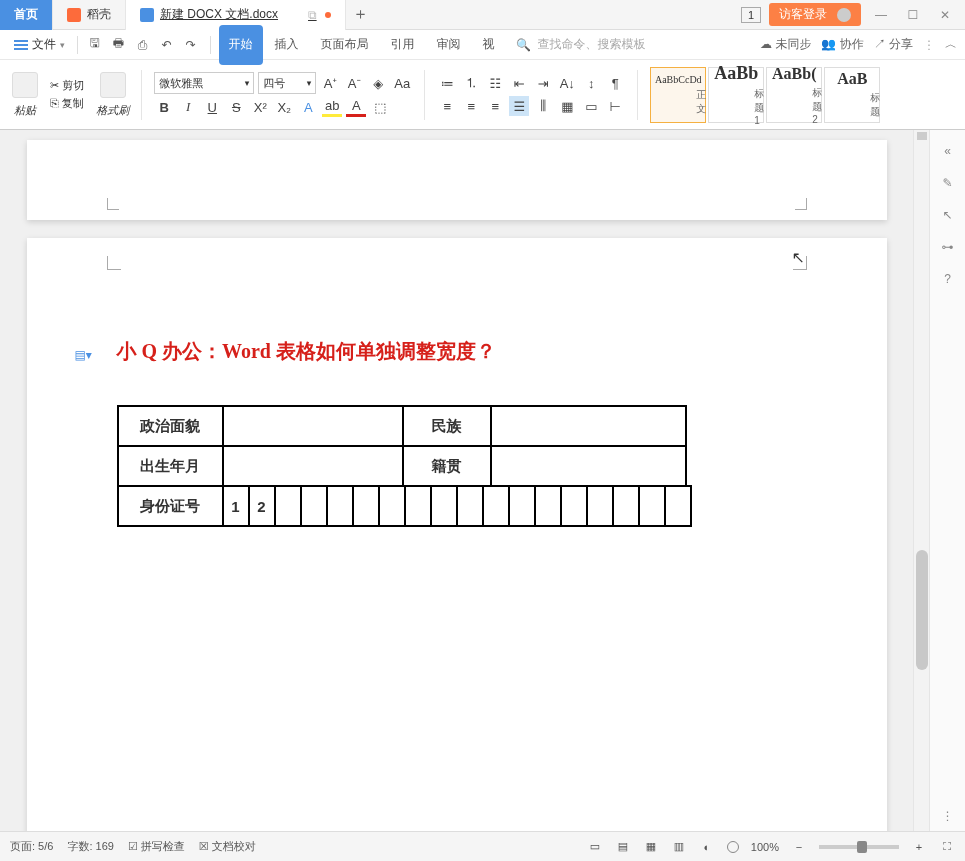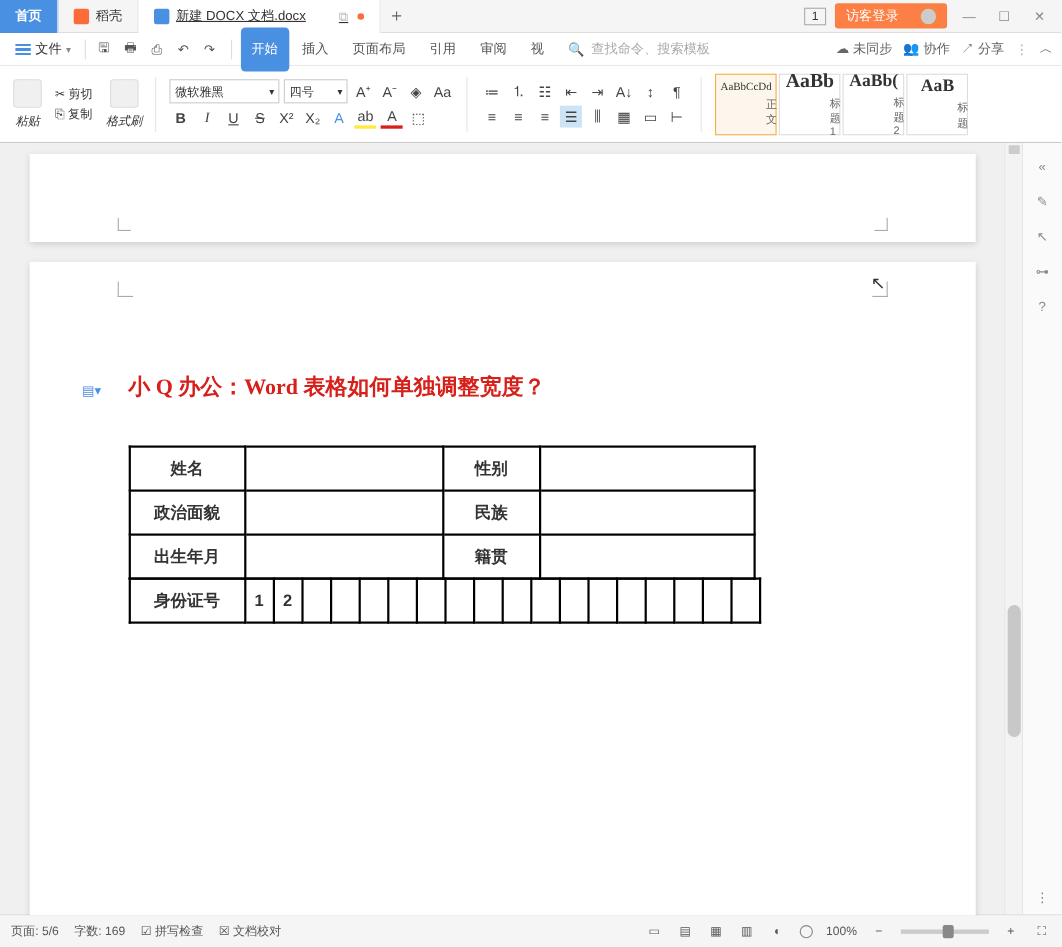--- a/index.html
+++ b/index.html
@@ -7,21 +7,21 @@
 .titlebar{height:30px;background:#f5f5f5;display:flex;align-items:center;border-bottom:1px solid #ddd;}
 .tab{height:30px;display:flex;align-items:center;padding:0 14px;border-right:1px solid #e6e6e6;cursor:pointer;}
 .tab.home{background:#4a90e2;color:#fff;font-weight:bold;font-family:Liberation Mono, monospace;}
 .tab.doc{background:#fff;text-decoration:underline;}
 .tab .ic{width:14px;height:14px;margin-right:6px;display:inline-block;}
 .ic-dao{background:#fd6b3b;border-radius:2px;}
 .ic-word{background:#4a90e2;border-radius:2px;}
 .tab-plus{width:30px;text-align:center;font-size:16px;color:#666;cursor:pointer;}
 .title-right{margin-left:auto;display:flex;align-items:center;gap:8px;padding-right:8px;}
 .idx{border:1px solid #aaa;padding:1px 6px;font-size:11px;}
-.login-btn{background:#fc8045;color:#fff;padding:3px 10px;border-radius:3px;display:flex;align-items:center;gap:20px;}
+.login-btn{background:#fc8045;color:#fff;padding:3px 10px;border-radius:3px;display:flex;align-items:center;gap:10px;}
 .avatar{width:14px;height:14px;background:#ccc;border-radius:50%;}
 .wbtn{width:24px;text-align:center;color:#888;cursor:pointer;}
 .menubar{height:30px;background:#fff;display:flex;align-items:center;padding:0 8px;border-bottom:1px solid #e8e8e8;gap:2px;}
 .mb-ic{width:22px;height:22px;display:flex;align-items:center;justify-content:center;color:#555;cursor:pointer;border-radius:3px;}
 .mb-file{display:flex;align-items:center;gap:4px;padding:0 6px;}
 .mb-bars{display:inline-block;width:14px;height:10px;background:linear-gradient(#4a90e2 2px,transparent 2px,transparent 4px,#4a90e2 4px,#4a90e2 6px,transparent 6px,transparent 8px,#4a90e2 8px);}
 .menutab{padding:0 10px;height:40px;display:flex;align-items:center;cursor:pointer;color:#555;}
 .menutab.active{background:#4a90e2;color:#fff;border-radius:4px;}
 .search{flex:1;margin:0 10px;display:flex;align-items:center;gap:6px;color:#aaa;max-width:170px;}
 .mb-right{margin-left:auto;display:flex;align-items:center;gap:10px;color:#666;}
@@ -233,26 +233,20 @@
       <div style="position:absolute;bottom:10px;right:80px;width:12px;height:12px;border-right:1px solid #aaa;border-bottom:1px solid #aaa"></div>
     </div>
     <div class="page p2">
       <div class="corner tl"></div>
         <div class="corner tr"></div>
       <span class="docic">▤▾</span>
       <span class="cursor-img">↖</span>
       <div class="heading">小 Q 办公：Word 表格如何单独调整宽度？</div>
       <table class="tbl">
         <tbody>
-            <tr>
-          <td class="td-lab">姓名</td>
-          <td class="td-val"></td>
-          <td class="td-lab2">性别</td>
-          <td class="td-val2"></td>
-        </tr>
         <tr>
           <td class="td-lab">政治面貌</td>
           <td class="td-val"></td>
           <td class="td-lab2">民族</td>
           <td class="td-val2"></td>
         </tr>
         <tr>
           <td class="td-lab">出生年月</td>
           <td class="td-val"></td>
           <td class="td-lab2">籍贯</td>

